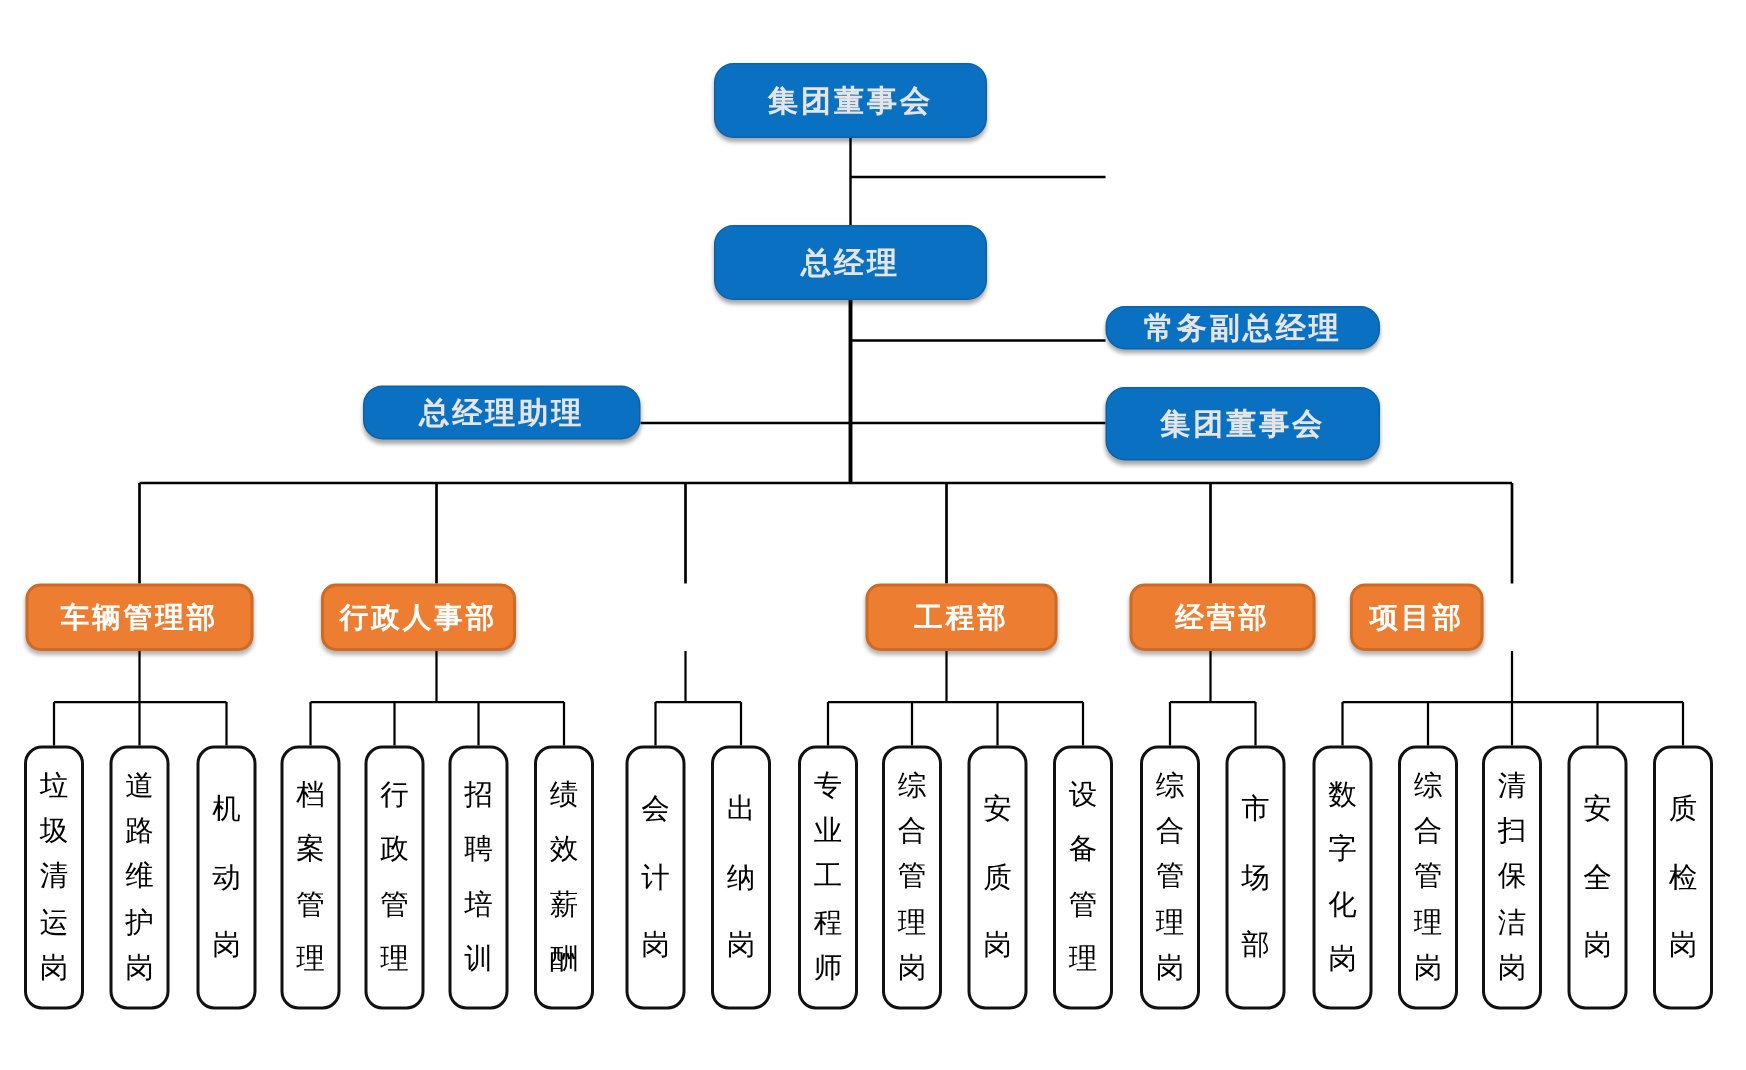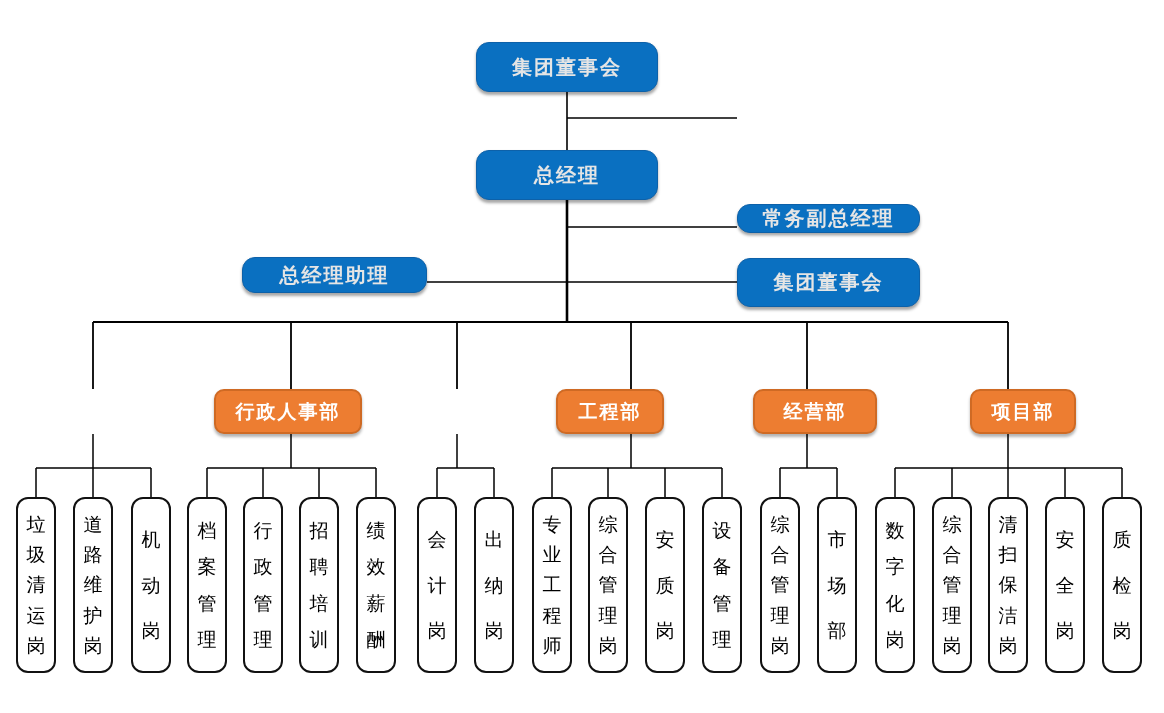--- a/index.html
+++ b/index.html
@@ -92,24 +92,25 @@
     <line x1="1065" y1="468" x2="1065" y2="497" stroke="#000" stroke-width="1.5"></line>
     <line x1="1122" y1="468" x2="1122" y2="497" stroke="#000" stroke-width="1.5"></line>
   </svg>
 
   <div class="bnode" style="left:476px;top:42px;width:182px;height:50px;">集团董事会</div>
   <div class="bnode" style="left:476px;top:150px;width:182px;height:50px;">总经理</div>
   <div class="bnode" style="left:737px;top:204px;width:183px;height:29px;text-align:right;">常务副总经理</div>
   <div class="bnode" style="left:242px;top:257px;width:185px;height:36px;">总经理助理</div>
   <div class="bnode" style="left:737px;top:258px;width:183px;height:49px;">集团董事会</div>
 
-  <div class="dept" style="left:214px;width:148px;">行政人事部</div>
-  <div class="dept" style="left:556px;width:108px;">工程部</div>
+  <div class="dept" style="left:17px;width:152px;">车辆管理部</div>
+  <div class="dept" style="left:214px;width:130px;">行政人事部</div>
+  <div class="dept" style="left:577px;width:128px;">工程部</div>
   <div class="dept" style="left:753px;width:124px;">经营部</div>
-  <div class="dept" style="left:970px;width:106px;">项目部</div>
+  <div class="dept" style="left:900px;width:89px;">项目部</div>
 
   <div class="vnode" style="left:16px;">
     <div class="vtext">
         <span>垃</span>
         <span>圾</span>
         <span>清</span>
         <span>运</span>
         <span>岗</span>
       </div>
   </div>

